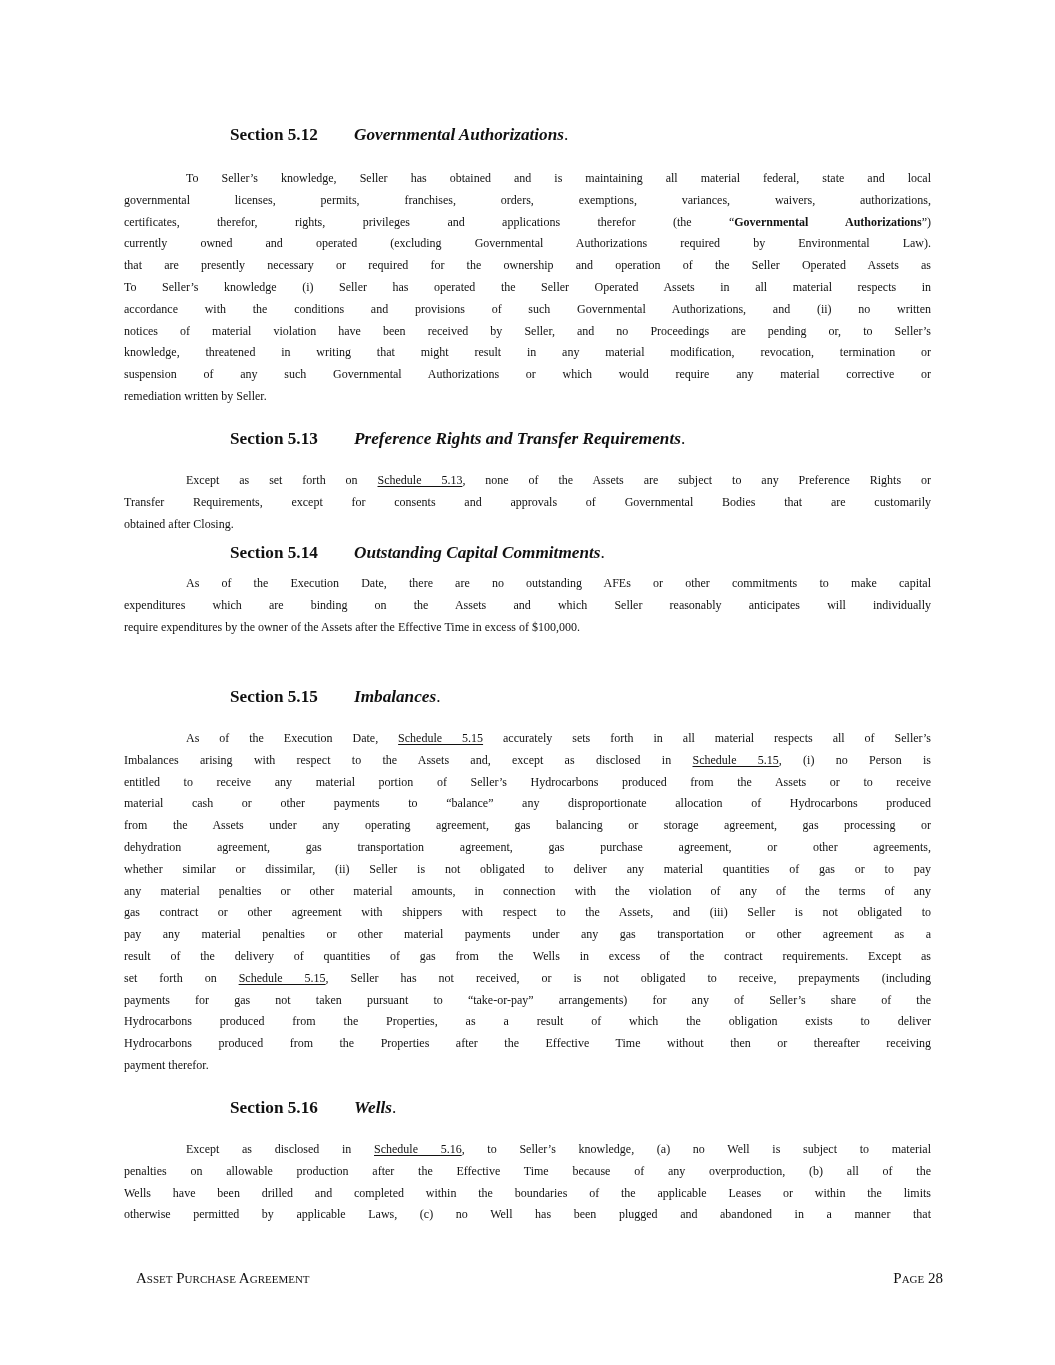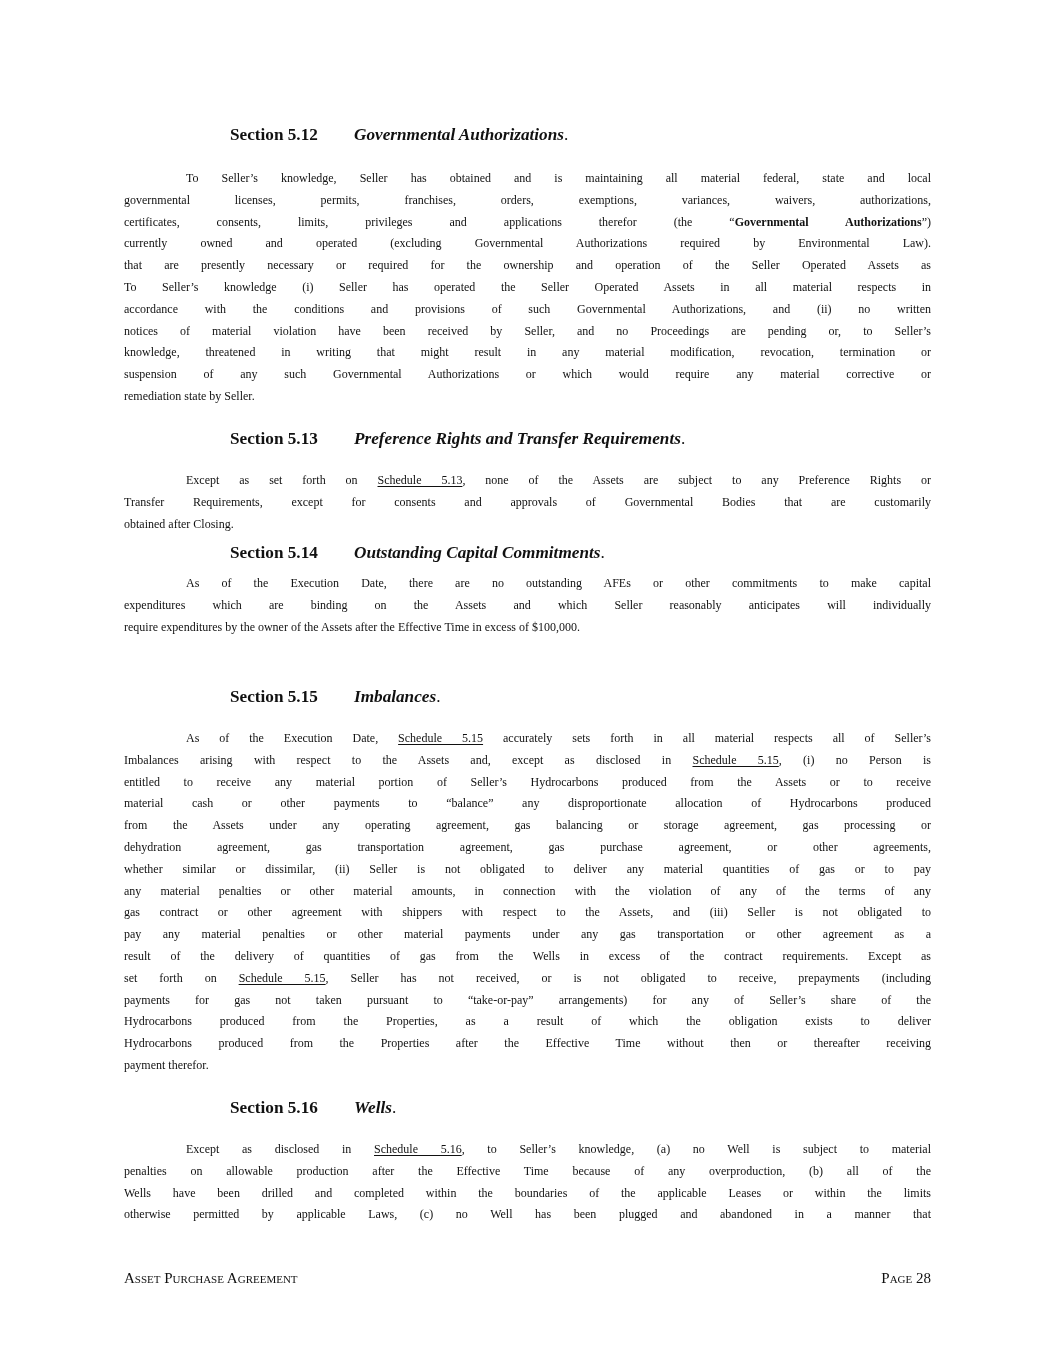--- a/index.html
+++ b/index.html
@@ -16,44 +16,44 @@
     .para {
       position: absolute; left: 0; width: 807px; font-size: 12px; line-height: 21.8px;
       text-align: justify; text-indent: 62px; font-family: Liberation Serif, serif;
     }
     .line { display: block; text-align: justify; text-align-last: justify; text-indent: 0; white-space: nowrap; }
     .line.first { padding-left: 62px; }
     .line.last { text-align-last: left; }
     .u { text-decoration: underline; text-underline-offset: 2px; }
     b { font-weight: bold; }
     .footer {
-      position: absolute; top: 1270px; left: 124px; width: 807px; font-size: 15px;
+      position: absolute; top: 1270px; left: 136px; width: 807px; font-size: 15px;
       font-variant: small-caps; display: flex; justify-content: space-between;
     }
   </style>
 </head>
 <body>
 
 <div class="page">
 
   <div class="heading" style="top:124px">
     <span class="num">Section 5.12</span><span class="title">Governmental Authorizations</span><span>.</span>
   </div>
   <div class="para" style="top:168px; text-indent:0">
     <span class="line first">To Seller’s knowledge, Seller has obtained and is maintaining all material federal, state and local</span>
     <span class="line">governmental licenses, permits, franchises, orders, exemptions, variances, waivers, authorizations,</span>
-    <span class="line"><span>certificates, consents, limits, privileges and applications therefor (the “</span><b>Governmental Authorizations</b><span>”)</span></span>
+    <span class="line"><span>certificates, therefor, rights, privileges and applications therefor (the “</span><b>Governmental Authorizations</b><span>”)</span></span>
     <span class="line">currently owned and operated (excluding Governmental Authorizations required by Environmental Law).</span>
     <span class="line">that are presently necessary or required for the ownership and operation of the Seller Operated Assets as</span>
     <span class="line">To Seller’s knowledge (i) Seller has operated the Seller Operated Assets in all material respects in</span>
     <span class="line">accordance with the conditions and provisions of such Governmental Authorizations, and (ii) no written</span>
     <span class="line">notices of material violation have been received by Seller, and no Proceedings are pending or, to Seller’s</span>
     <span class="line">knowledge, threatened in writing that might result in any material modification, revocation, termination or</span>
     <span class="line">suspension of any such Governmental Authorizations or which would require any material corrective or</span>
-    <span class="line last">remediation state by Seller.</span>
+    <span class="line last">remediation written by Seller.</span>
   </div>
 
   <div class="heading" style="top:428px">
     <span class="num">Section 5.13</span><span class="title">Preference Rights and Transfer Requirements</span><span>.</span>
   </div>
   <div class="para" style="top:470px; text-indent:0">
     <span class="line first"><span>Except as set forth on </span><span class="u">Schedule 5.13</span><span>, </span><span>none of the Assets are subject to any Preference Rights or</span></span>
     <span class="line">Transfer Requirements, except for consents and approvals of Governmental Bodies that are customarily</span>
     <span class="line last">obtained after Closing.</span>
   </div>

